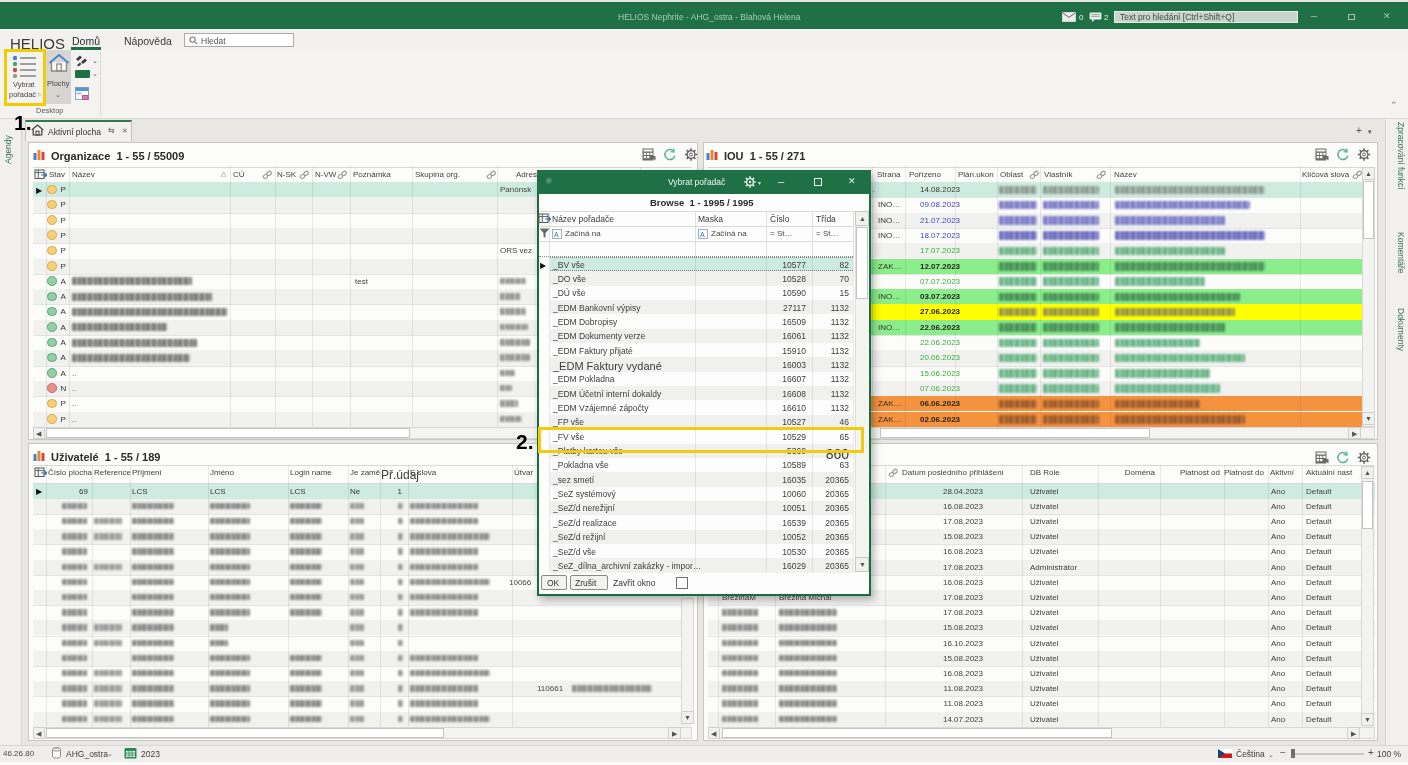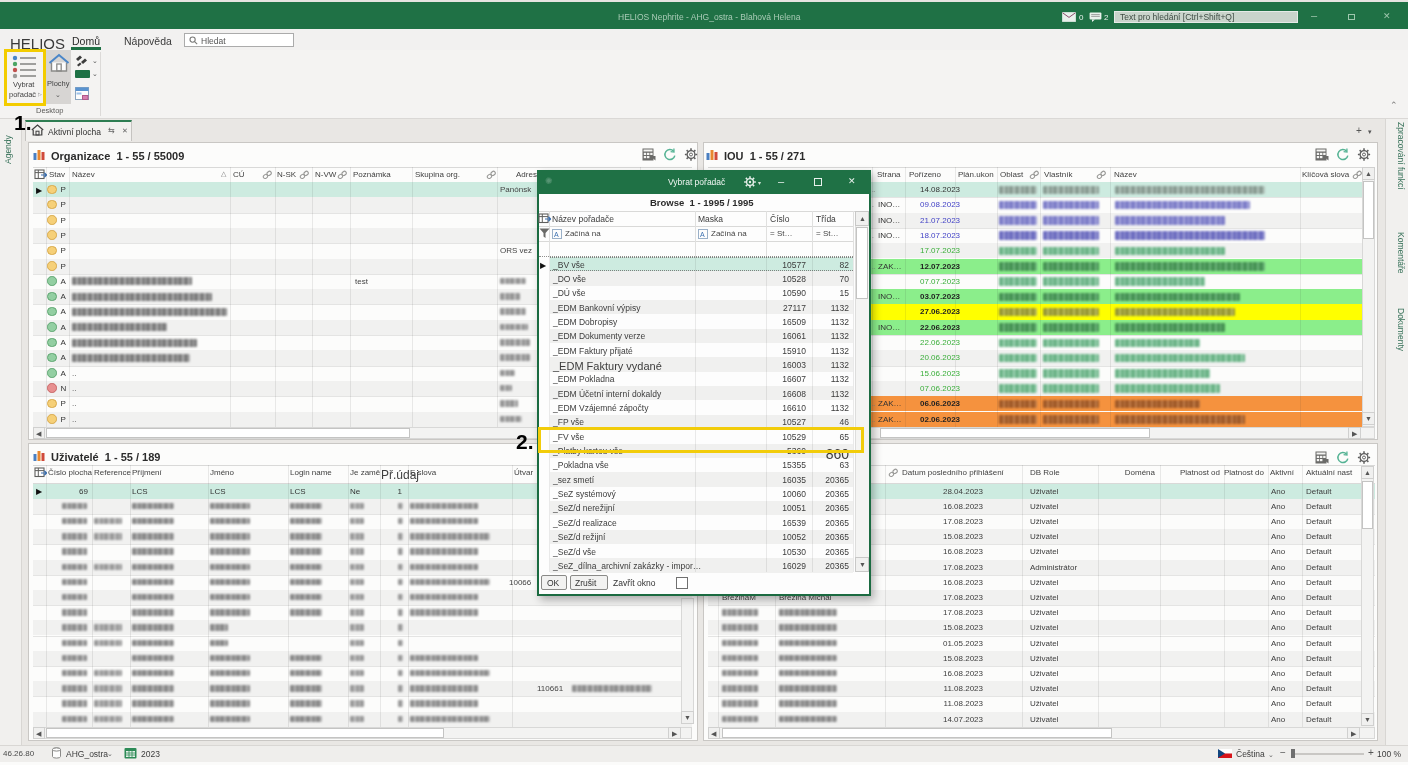--- a/index.html
+++ b/index.html
@@ -760,21 +760,21 @@
 <div style="position:absolute;left:779px;top:609.1px;width:58px;height:6.5px;border-radius:1px;filter:blur(0.8px);background:repeating-linear-gradient(90deg,#8a8a8a 0 4px,#b4b4b4 4px 6px,#8a8a8a 6px 9px,#b4b4b4 9px 10px,#8a8a8a 10px 14px,#b4b4b4 14px 16px)"></div>
 <div style="position:absolute;left:708px;top:620.3px;width:667px;height:15.2px;background:#f1f1f0;"></div>
 <div style="position:absolute;left:708px;top:635.5px;width:667px;height:1px;background:#e4e4e3;"></div>
 <div style="position:absolute;right:425px;top:624.3px;font-size:8px;color:#3c3c3c;font-weight:normal;white-space:nowrap;line-height:1;">15.08.2023</div>
 <div style="position:absolute;left:1030px;top:624.3px;font-size:8px;color:#3c3c3c;font-weight:normal;white-space:nowrap;line-height:1;">Uživatel</div>
 <div style="position:absolute;left:1271px;top:624.3px;font-size:8px;color:#3c3c3c;font-weight:normal;white-space:nowrap;line-height:1;">Ano</div>
 <div style="position:absolute;left:1306px;top:624.3px;font-size:8px;color:#3c3c3c;font-weight:normal;white-space:nowrap;line-height:1;">Default</div>
 <div style="position:absolute;left:722px;top:624.3px;width:36px;height:6.5px;border-radius:1px;filter:blur(0.8px);background:repeating-linear-gradient(90deg,#8e8e8e 0 4px,#bcbcbc 4px 6px,#8e8e8e 6px 9px,#bcbcbc 9px 10px,#8e8e8e 10px 14px,#bcbcbc 14px 16px)"></div>
 <div style="position:absolute;left:779px;top:624.3px;width:58px;height:6.5px;border-radius:1px;filter:blur(0.8px);background:repeating-linear-gradient(90deg,#8a8a8a 0 4px,#b4b4b4 4px 6px,#8a8a8a 6px 9px,#b4b4b4 9px 10px,#8a8a8a 10px 14px,#b4b4b4 14px 16px)"></div>
 <div style="position:absolute;left:708px;top:650.7px;width:667px;height:1px;background:#e4e4e3;"></div>
-<div style="position:absolute;right:425px;top:639.5px;font-size:8px;color:#3c3c3c;font-weight:normal;white-space:nowrap;line-height:1;">01.05.2023</div>
+<div style="position:absolute;right:425px;top:639.5px;font-size:8px;color:#3c3c3c;font-weight:normal;white-space:nowrap;line-height:1;">16.10.2023</div>
 <div style="position:absolute;left:1030px;top:639.5px;font-size:8px;color:#3c3c3c;font-weight:normal;white-space:nowrap;line-height:1;">Uživatel</div>
 <div style="position:absolute;left:1271px;top:639.5px;font-size:8px;color:#3c3c3c;font-weight:normal;white-space:nowrap;line-height:1;">Ano</div>
 <div style="position:absolute;left:1306px;top:639.5px;font-size:8px;color:#3c3c3c;font-weight:normal;white-space:nowrap;line-height:1;">Default</div>
 <div style="position:absolute;left:722px;top:639.5px;width:36px;height:6.5px;border-radius:1px;filter:blur(0.8px);background:repeating-linear-gradient(90deg,#8e8e8e 0 4px,#bcbcbc 4px 6px,#8e8e8e 6px 9px,#bcbcbc 9px 10px,#8e8e8e 10px 14px,#bcbcbc 14px 16px)"></div>
 <div style="position:absolute;left:779px;top:639.5px;width:58px;height:6.5px;border-radius:1px;filter:blur(0.8px);background:repeating-linear-gradient(90deg,#8a8a8a 0 4px,#b4b4b4 4px 6px,#8a8a8a 6px 9px,#b4b4b4 9px 10px,#8a8a8a 10px 14px,#b4b4b4 14px 16px)"></div>
 <div style="position:absolute;left:708px;top:650.7px;width:667px;height:15.2px;background:#f1f1f0;"></div>
 <div style="position:absolute;left:708px;top:665.9000000000001px;width:667px;height:1px;background:#e4e4e3;"></div>
 <div style="position:absolute;right:425px;top:654.7px;font-size:8px;color:#3c3c3c;font-weight:normal;white-space:nowrap;line-height:1;">15.08.2023</div>
 <div style="position:absolute;left:1030px;top:654.7px;font-size:8px;color:#3c3c3c;font-weight:normal;white-space:nowrap;line-height:1;">Uživatel</div>
 <div style="position:absolute;left:1271px;top:654.7px;font-size:8px;color:#3c3c3c;font-weight:normal;white-space:nowrap;line-height:1;">Ano</div>
@@ -968,21 +968,21 @@
 <div style="position:absolute;right:602px;top:418.35px;font-size:8.5px;color:#3c3c3c;font-weight:normal;white-space:nowrap;line-height:1;z-index:11;">10527</div>
 <div style="position:absolute;right:559px;top:418.35px;font-size:8.5px;color:#3c3c3c;font-weight:normal;white-space:nowrap;line-height:1;z-index:11;">46</div>
 <div style="position:absolute;left:553px;top:432.7px;font-size:8.5px;color:#3c3c3c;font-weight:normal;white-space:nowrap;line-height:1;z-index:11;">_FV vše</div>
 <div style="position:absolute;right:602px;top:432.7px;font-size:8.5px;color:#3c3c3c;font-weight:normal;white-space:nowrap;line-height:1;z-index:11;">10529</div>
 <div style="position:absolute;right:559px;top:432.7px;font-size:8.5px;color:#3c3c3c;font-weight:normal;white-space:nowrap;line-height:1;z-index:11;">65</div>
 <div style="position:absolute;left:550px;top:443.54999999999995px;width:303px;height:14.35px;background:#f0f0ef;z-index:11;"></div>
 <div style="position:absolute;left:553px;top:447.04999999999995px;font-size:8.5px;color:#3c3c3c;font-weight:normal;white-space:nowrap;line-height:1;z-index:11;">_Platby kartou vše</div>
 <div style="position:absolute;right:602px;top:447.04999999999995px;font-size:8.5px;color:#3c3c3c;font-weight:normal;white-space:nowrap;line-height:1;z-index:11;">5360</div>
 <div style="position:absolute;right:559px;top:447.04999999999995px;font-size:14px;color:#3c3c3c;font-weight:normal;white-space:nowrap;line-height:1;z-index:11;">860</div>
 <div style="position:absolute;left:553px;top:461.4px;font-size:8.5px;color:#3c3c3c;font-weight:normal;white-space:nowrap;line-height:1;z-index:11;">_Pokladna vše</div>
-<div style="position:absolute;right:602px;top:461.4px;font-size:8.5px;color:#3c3c3c;font-weight:normal;white-space:nowrap;line-height:1;z-index:11;">15355</div>
+<div style="position:absolute;right:602px;top:461.4px;font-size:8.5px;color:#3c3c3c;font-weight:normal;white-space:nowrap;line-height:1;z-index:11;">10589</div>
 <div style="position:absolute;right:559px;top:461.4px;font-size:8.5px;color:#3c3c3c;font-weight:normal;white-space:nowrap;line-height:1;z-index:11;">63</div>
 <div style="position:absolute;left:550px;top:472.25px;width:303px;height:14.35px;background:#f0f0ef;z-index:11;"></div>
 <div style="position:absolute;left:553px;top:475.75px;font-size:8.5px;color:#3c3c3c;font-weight:normal;white-space:nowrap;line-height:1;z-index:11;">_sez smetí</div>
 <div style="position:absolute;right:602px;top:475.75px;font-size:8.5px;color:#3c3c3c;font-weight:normal;white-space:nowrap;line-height:1;z-index:11;">16035</div>
 <div style="position:absolute;right:559px;top:475.75px;font-size:8.5px;color:#3c3c3c;font-weight:normal;white-space:nowrap;line-height:1;z-index:11;">20365</div>
 <div style="position:absolute;left:553px;top:490.1px;font-size:8.5px;color:#3c3c3c;font-weight:normal;white-space:nowrap;line-height:1;z-index:11;">_SeZ systémový</div>
 <div style="position:absolute;right:602px;top:490.1px;font-size:8.5px;color:#3c3c3c;font-weight:normal;white-space:nowrap;line-height:1;z-index:11;">10060</div>
 <div style="position:absolute;right:559px;top:490.1px;font-size:8.5px;color:#3c3c3c;font-weight:normal;white-space:nowrap;line-height:1;z-index:11;">20365</div>
 <div style="position:absolute;left:550px;top:500.95px;width:303px;height:14.35px;background:#f0f0ef;z-index:11;"></div>
 <div style="position:absolute;left:553px;top:504.45px;font-size:8.5px;color:#3c3c3c;font-weight:normal;white-space:nowrap;line-height:1;z-index:11;">_SeZ/d nerežijní</div>

